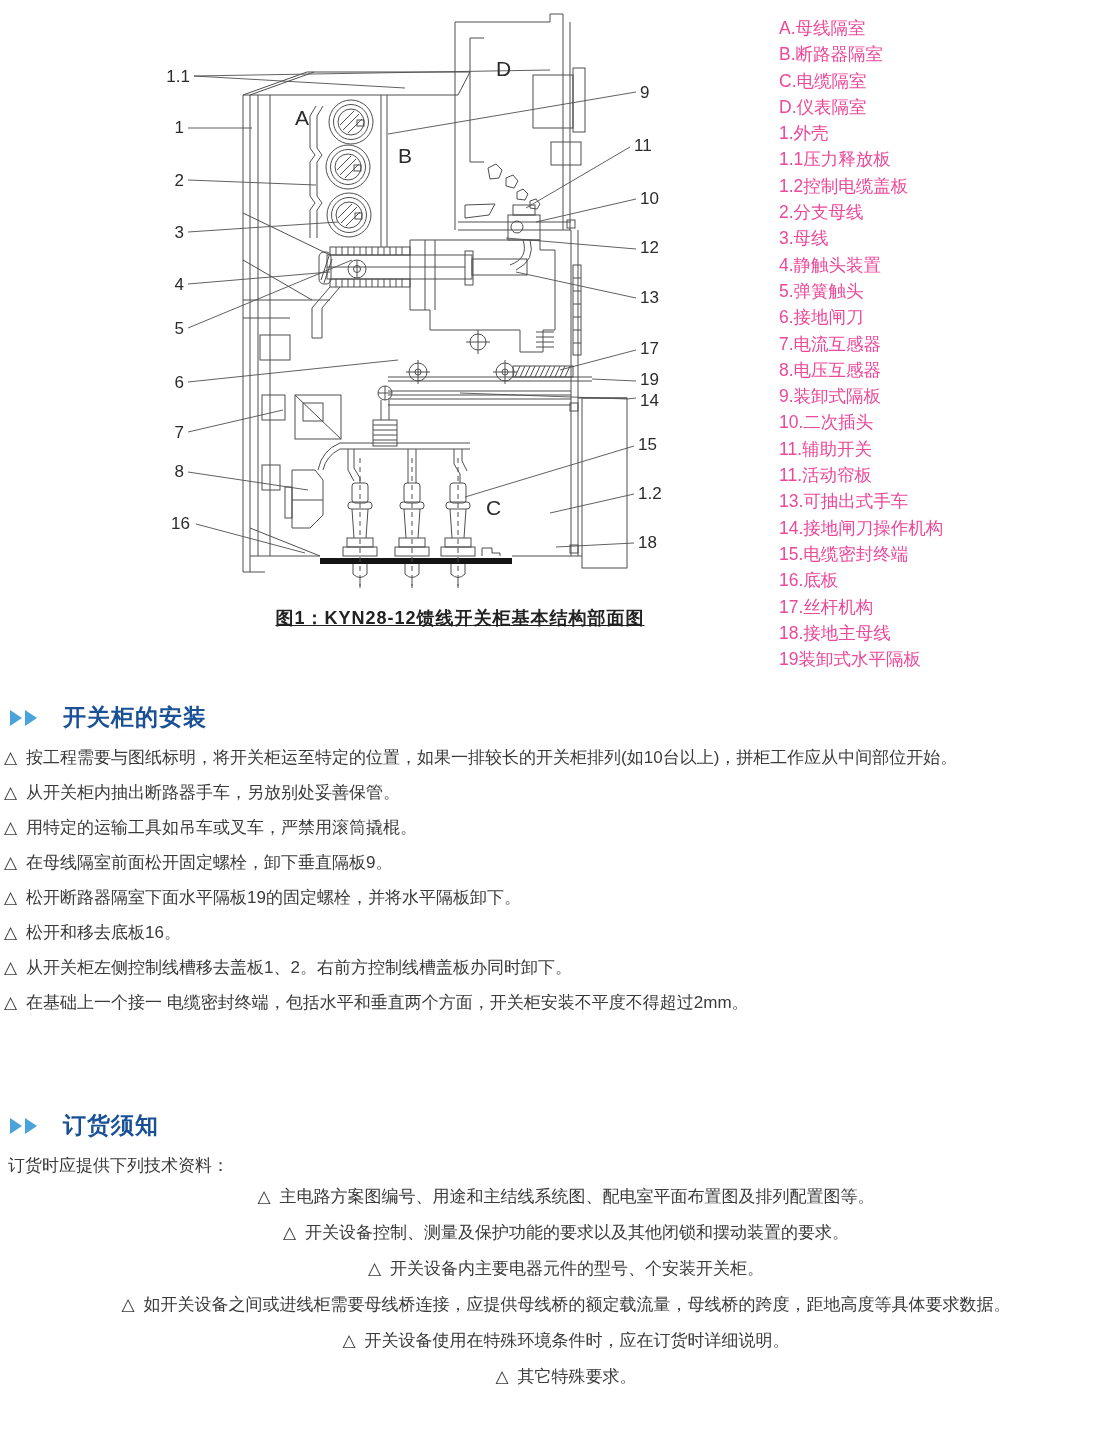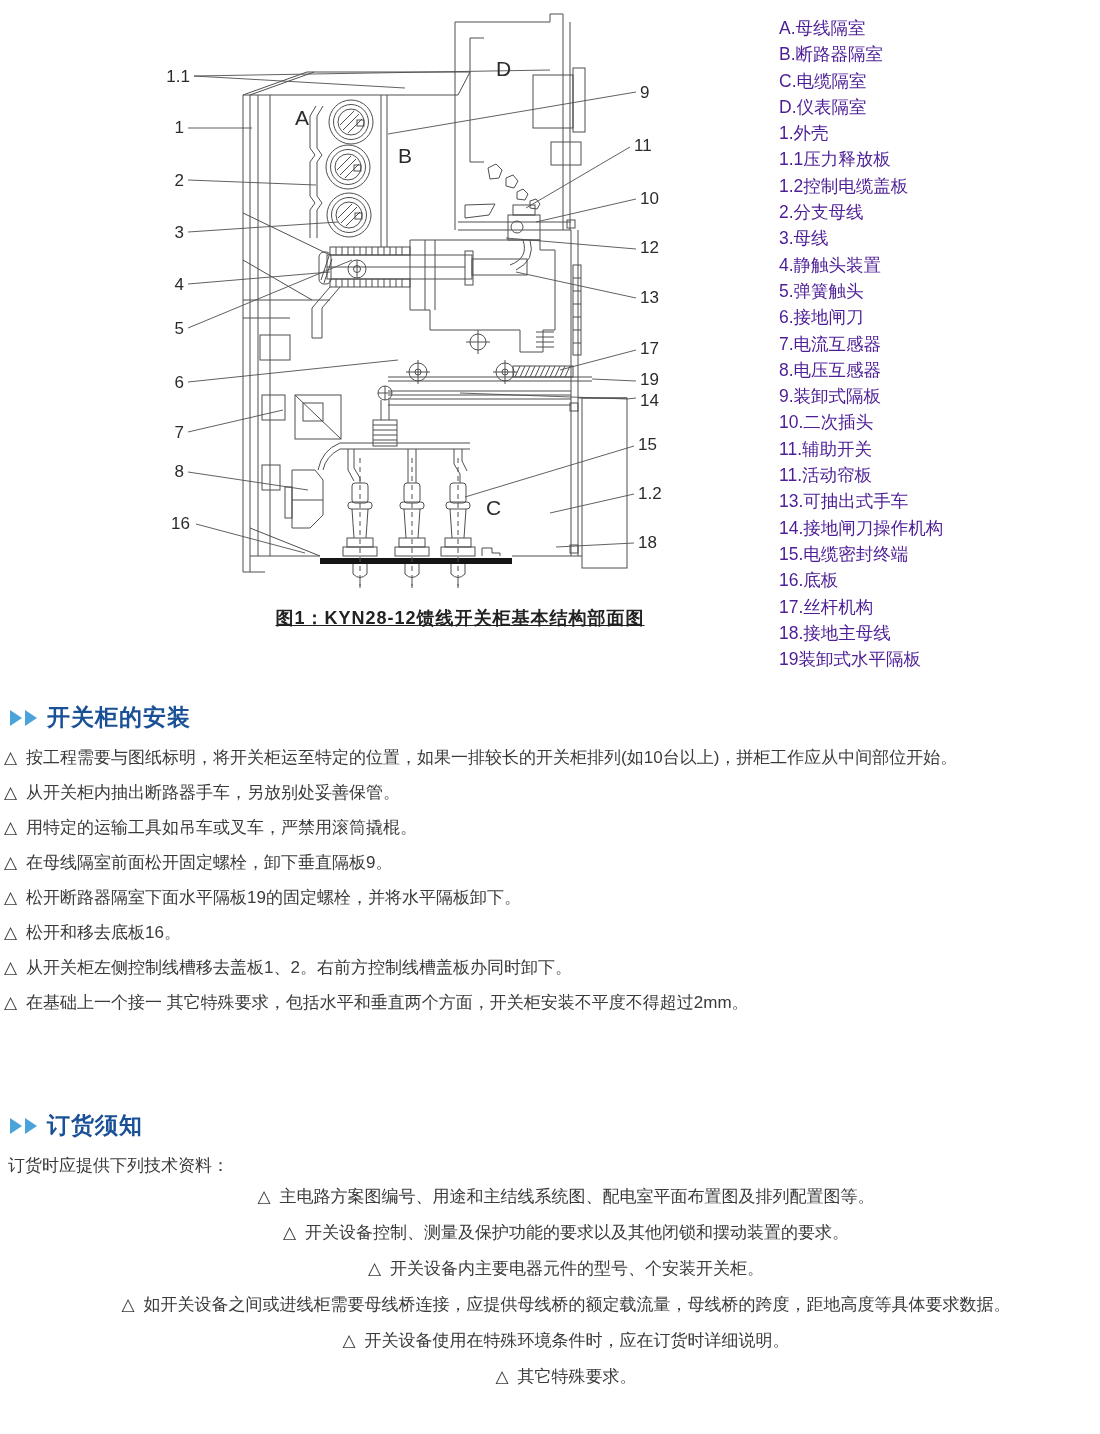--- a/index.html
+++ b/index.html
@@ -1,26 +1,26 @@
 <!DOCTYPE html>
 <html><head>
 <meta charset="utf-8">
 <style>
   html,body{margin:0;padding:0;background:#ffffff;}
   body{width:1100px;height:1434px;position:relative;font-family:"Liberation Sans",sans-serif;color:#3a3a3a;overflow:hidden;}
   .page{position:absolute;left:0;top:0;width:1100px;height:1434px;background:#fff;}
   svg text{font-family:"Liberation Sans",sans-serif;fill:#2b2b2b;}
   .diagram{position:absolute;left:140px;top:8px;width:640px;height:600px;}
-  .legend{position:absolute;left:779px;top:15px;font-size:17.5px;color:#4c1d95;}
+  .legend{position:absolute;left:779px;top:15px;font-size:17.5px;color:#ec4899;}
   .legend-line{line-height:26.3px;white-space:nowrap;}
   .caption{position:absolute;left:140px;top:606px;width:640px;text-align:center;font-size:18px;font-weight:bold;color:#222;letter-spacing:1px;text-decoration:underline;}
   .sec-head{position:absolute;left:10px;display:flex;align-items:center;gap:10px;}
   .sec-head .arrows{display:flex;gap:3px;}
   .sec-head .arrow{width:0;height:0;border-top:8px solid transparent;border-bottom:8px solid transparent;border-left:12px solid #4aa3d9;}
-  .sec-head .title{font-size:23px;font-weight:bold;color:#1a5096;letter-spacing:1px;}
+  .sec-head .title{font-size:23px;font-weight:bold;color:#1a5096;letter-spacing:1px;margin-left:16px;}
   .sec1{top:702px;}
   .sec2{top:1110px;text-align:right;}
   .list1{position:absolute;left:4px;top:747px;width:1090px;}
   .intro{position:absolute;left:8px;top:1154px;font-size:17px;color:#3a3a3a;}
   .list2{position:absolute;left:36px;top:1186px;width:1060px;}
   .item{font-size:17px;line-height:21px;margin-bottom:14px;white-space:nowrap;color:#3a3a3a;}
   .list2 .item{margin-bottom:15px;text-align:center;}
   .tri{margin-right:9px;}
 </style>
 </head>
@@ -290,21 +290,21 @@
   </div>
 
   <div class="list1">
     <div class="item"><span class="tri">△</span><span>按工程需要与图纸标明，将开关柜运至特定的位置，如果一排较长的开关柜排列(如10台以上)，拼柜工作应从中间部位开始。</span></div>
     <div class="item"><span class="tri">△</span><span>从开关柜内抽出断路器手车，另放别处妥善保管。</span></div>
     <div class="item"><span class="tri">△</span><span>用特定的运输工具如吊车或叉车，严禁用滚筒撬棍。</span></div>
     <div class="item"><span class="tri">△</span><span>在母线隔室前面松开固定螺栓，卸下垂直隔板9。</span></div>
     <div class="item"><span class="tri">△</span><span>松开断路器隔室下面水平隔板19的固定螺栓，并将水平隔板卸下。</span></div>
     <div class="item"><span class="tri">△</span><span>松开和移去底板16。</span></div>
     <div class="item"><span class="tri">△</span><span>从开关柜左侧控制线槽移去盖板1、2。右前方控制线槽盖板办同时卸下。</span></div>
-    <div class="item"><span class="tri">△</span><span>在基础上一个接一 其它特殊要求，包括水平和垂直两个方面，开关柜安装不平度不得超过2mm。</span></div>
+    <div class="item"><span class="tri">△</span><span>在基础上一个接一 电缆密封终端，包括水平和垂直两个方面，开关柜安装不平度不得超过2mm。</span></div>
   </div>
 
   <div class="sec-head sec2">
     <span class="arrows">
         <span class="arrow"></span>
         <span class="arrow"></span>
       </span>
     <span class="title">订货须知</span>
   </div>
 

